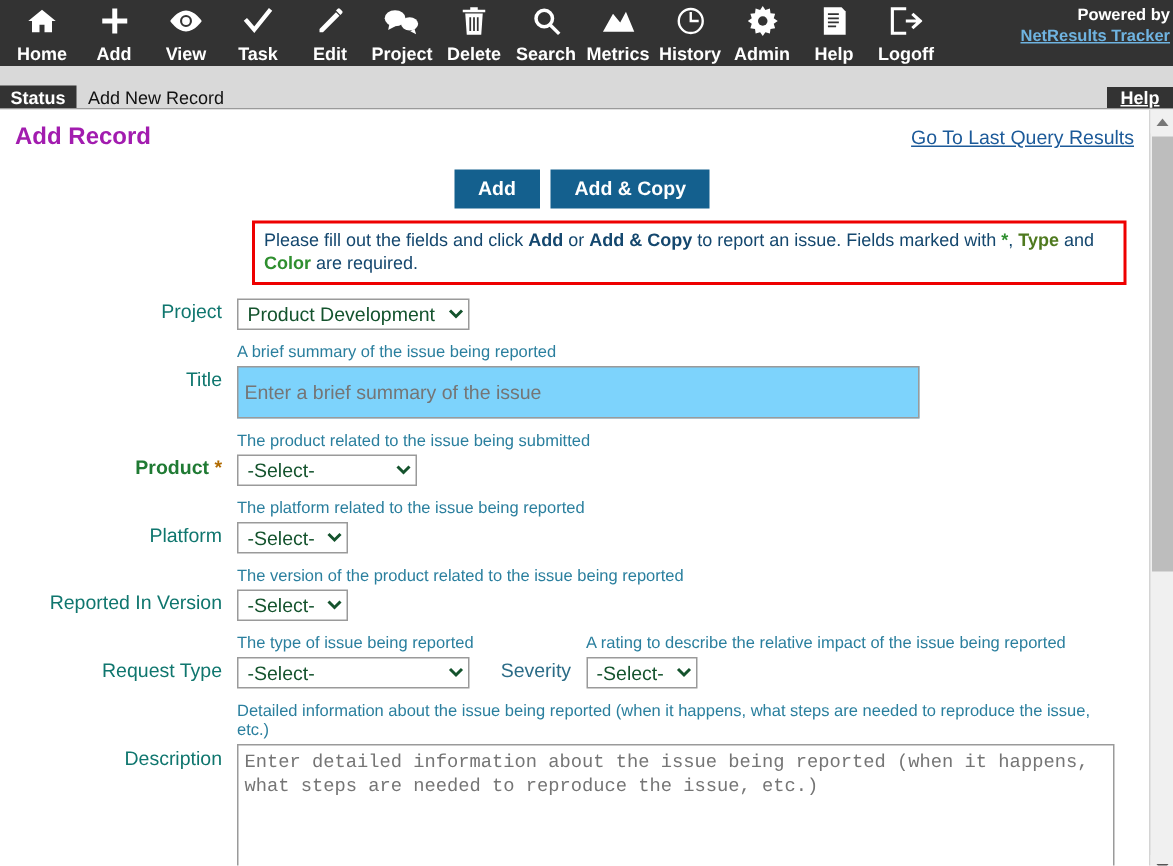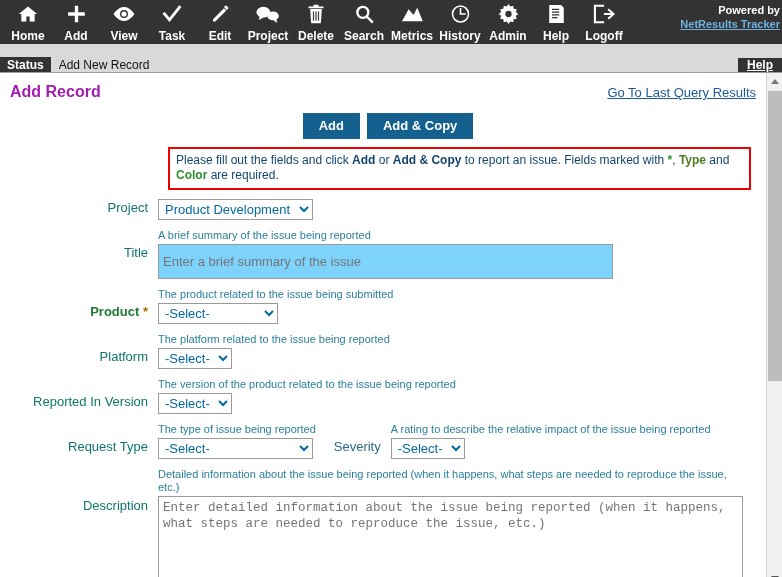--- a/index.html
+++ b/index.html
@@ -201,21 +201,21 @@
     font-size: 11px;
     line-height: 13px;
     margin-bottom: 2px;
   }
   select {
     font-family: "Liberation Sans", sans-serif;
     font-size: 13px;
     padding: 1px 2px;
     border: 1px solid #9a9a9a;
     background: #ffffff;
-    color: #0369a1;
+    color: #14532d;
     height: 21px;
   }
   select.sel-wide { width: 155px; }
   select.sel-med { width: 120px; }
   select.sel-narrow { width: 74px; }
   input[type=text] {
     font-family: "Liberation Sans", sans-serif;
     font-size: 13px;
     width: 455px;
     height: 35px;

